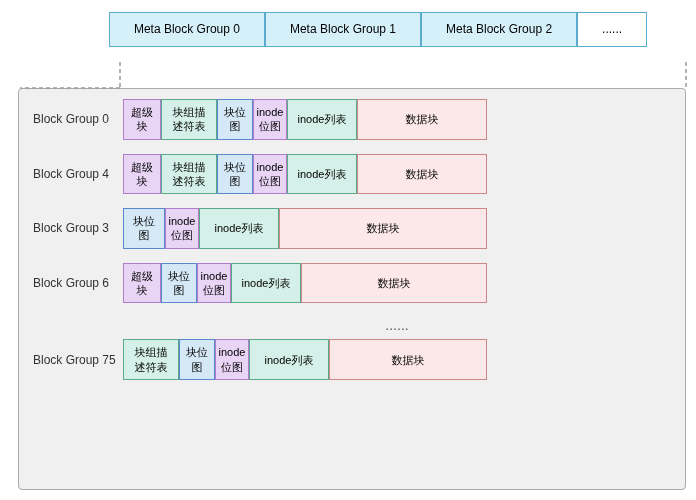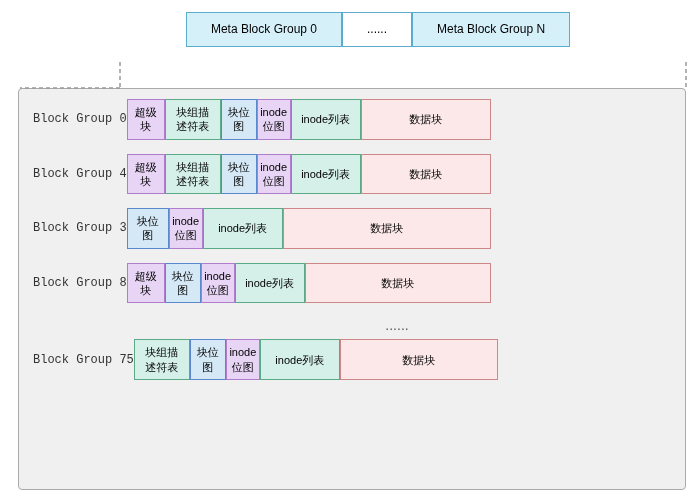--- a/index.html
+++ b/index.html
@@ -53,21 +53,20 @@
     
     .block-group-row {
       display: flex;
       align-items: center;
       margin-bottom: 14px;
     }
     .bg-label {
       min-width: 90px;
       font-size: 12px;
       color: #333;
-      font-family: Liberation Mono, monospace;
     }
     .cells {
       display: flex;
       align-items: stretch;
       gap: 0;
     }
     .cell {
       border: 1.5px solid;
       padding: 5px 6px;
       text-align: center;
@@ -83,22 +82,23 @@
       font-size: 14px;
       color: #555;
       margin: 6px 0 6px 90px;
     }
   </style>
 </head>
 <body>
 
 <div class="top-row">
 <div class="meta-block">Meta Block Group 0</div>
+    <div class="meta-block">Meta Block Group 1</div>
+    <div class="meta-block">Meta Block Group 2</div>
     <div class="meta-block dots">......</div>
-    <div class="meta-block">Meta Block Group N</div>
   </div>
 
 <div class="main-box">
 <div class="block-group-row">
       <div class="bg-label">Block Group 0</div>
       <div class="cells">
         <div class="cell" style="background: rgb(232, 213, 245); border-color: rgb(176, 125, 204); width: 38px; min-height: 38px; white-space: pre-wrap;">超级块</div>
         <div class="cell" style="background: rgb(213, 240, 232); border-color: rgb(90, 170, 136); width: 56px; min-height: 38px; white-space: pre-wrap;">块组描述符表</div>
         <div class="cell" style="background: rgb(213, 232, 245); border-color: rgb(90, 136, 204); width: 36px; min-height: 38px; white-space: pre-wrap;">块位图</div>
         <div class="cell" style="background: rgb(232, 213, 245); border-color: rgb(176, 125, 204); width: 34px; min-height: 38px; white-space: pre-wrap;">inode
@@ -123,21 +123,21 @@
       <div class="bg-label">Block Group 3</div>
       <div class="cells">
         <div class="cell" style="background: rgb(213, 232, 245); border-color: rgb(90, 136, 204); width: 42px; min-height: 38px; white-space: pre-wrap;">块位图</div>
         <div class="cell" style="background: rgb(232, 213, 245); border-color: rgb(176, 125, 204); width: 34px; min-height: 38px; white-space: pre-wrap;">inode
 位图</div>
         <div class="cell" style="background: rgb(213, 240, 232); border-color: rgb(90, 170, 136); width: 80px; min-height: 38px; white-space: pre-wrap;">inode列表</div>
         <div class="cell" style="background: rgb(252, 232, 232); border-color: rgb(204, 136, 136); width: 208px; min-height: 38px; white-space: pre-wrap;">数据块</div>
       </div>
     </div>
     <div class="block-group-row">
-      <div class="bg-label">Block Group 8</div>
+      <div class="bg-label">Block Group 6</div>
       <div class="cells">
         <div class="cell" style="background: rgb(232, 213, 245); border-color: rgb(176, 125, 204); width: 38px; min-height: 38px; white-space: pre-wrap;">超级块</div>
         <div class="cell" style="background: rgb(213, 232, 245); border-color: rgb(90, 136, 204); width: 36px; min-height: 38px; white-space: pre-wrap;">块位图</div>
         <div class="cell" style="background: rgb(232, 213, 245); border-color: rgb(176, 125, 204); width: 34px; min-height: 38px; white-space: pre-wrap;">inode
 位图</div>
         <div class="cell" style="background: rgb(213, 240, 232); border-color: rgb(90, 170, 136); width: 70px; min-height: 38px; white-space: pre-wrap;">inode列表</div>
         <div class="cell" style="background: rgb(252, 232, 232); border-color: rgb(204, 136, 136); width: 186px; min-height: 38px; white-space: pre-wrap;">数据块</div>
       </div>
     </div>
     <div class="dots-row">......</div>

